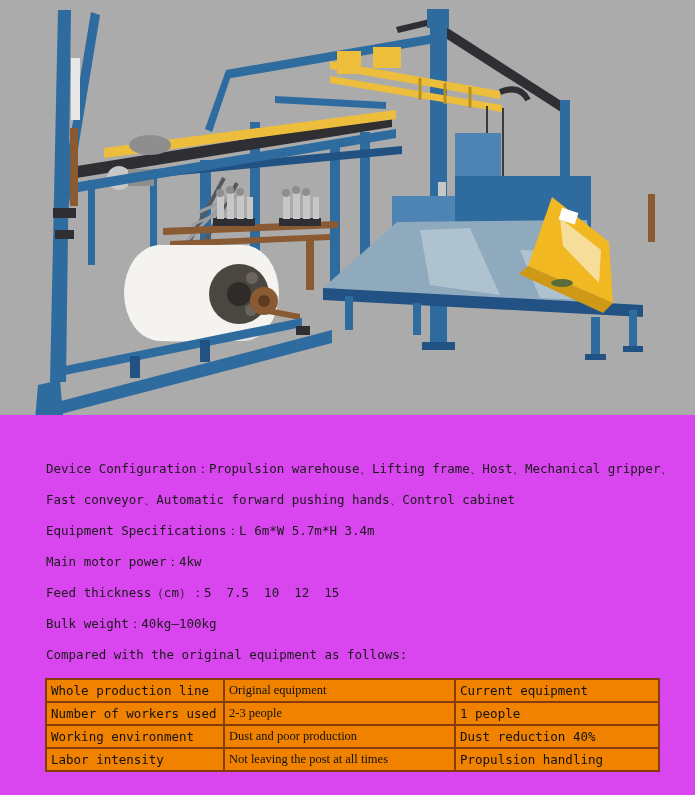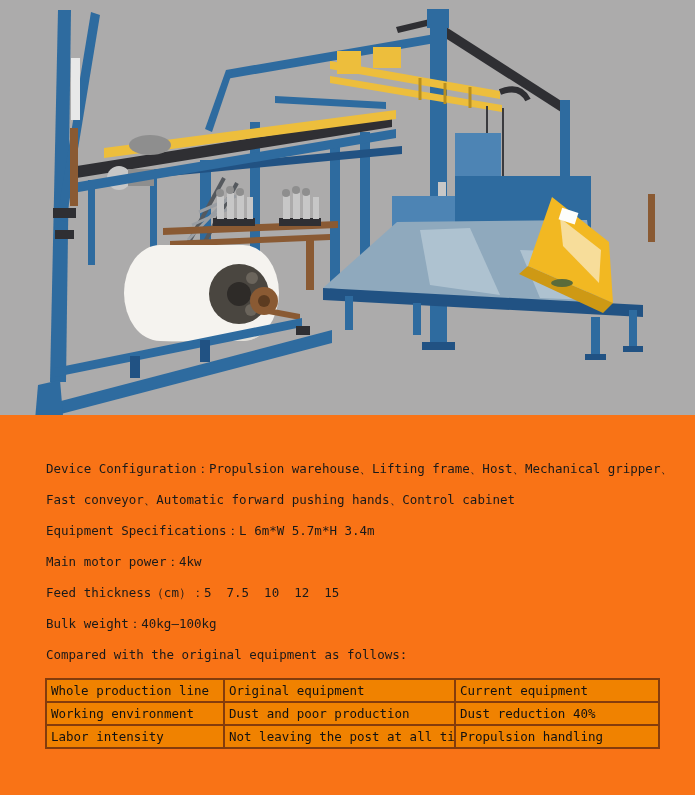--- a/index.html
+++ b/index.html
@@ -1,17 +1,17 @@
 <!DOCTYPE html>
 <html><head>
 <meta charset="utf-8">
 <style>
   html,body{margin:0;padding:0;background:#ffffff;}
   body{width:695px;height:795px;overflow:hidden;font-family:"DejaVu Sans Mono","Liberation Mono",monospace;}
-  .page{width:695px;height:795px;background:#f97316;position:relative;}
+  .page{width:695px;height:795px;background:#d946ef;position:relative;}
 
   
   .photo-wrap{width:695px;height:415px;display:block;}
 
   
   .blue{fill:#2E6B9F;}
   .blue-d{fill:#215283;}
   .blue-l{fill:#4D84B4;}
   .deck{fill:#8FA9BD;}
   .deck-l{fill:#AEC2D0;}
@@ -25,21 +25,21 @@
   .white-c{fill:#F5F3EF;}
 
   
   .specs{padding:38px 0 0 46px;}
   .specs p{margin:0;font-size:12.5px;line-height:31px;color:#1a1a1a;white-space:pre;}
 
   
   table.cmp{border-collapse:collapse;margin:8px 0 0 45px;table-layout:fixed;width:595px;}
   table.cmp td{border:2px solid #843C0C;background:#F08200;height:21px;
                font-size:12.5px;color:#111;padding:0 4px;white-space:nowrap;overflow:hidden;}
-  td.c0{width:168px;margin-top:16px;} td.c1{width:221px;} td.c2{width:194px;margin-top:48px;}
+  td.c0{width:168px;margin-top:16px;} td.c1{width:221px;font-family:Liberation Serif, serif;} td.c2{width:194px;margin-top:48px;}
 </style>
 </head>
 <body>
 
 <div class="page">
 
   <svg class="photo-wrap" viewBox="0 0 695 415">
     <rect x="0" y="0" width="695" height="415" fill="#ACABAB"></rect>
 
     <g>
@@ -183,20 +183,25 @@
   </div>
 
   <table class="cmp">
     <tbody>
       <tr>
         <td class="c0">Whole production line</td>
         <td class="c1">Original equipment</td>
         <td class="c2">Current equipment</td>
       </tr>
       <tr>
+        <td class="c0">Number of workers used</td>
+        <td class="c1">2-3 people</td>
+        <td class="c2">1 people</td>
+      </tr>
+      <tr>
         <td class="c0">Working environment</td>
         <td class="c1">Dust and poor production</td>
         <td class="c2">Dust reduction 40%</td>
       </tr>
       <tr>
         <td class="c0">Labor intensity</td>
         <td class="c1">Not leaving the post at all times</td>
         <td class="c2">Propulsion handling</td>
       </tr>
     </tbody>

